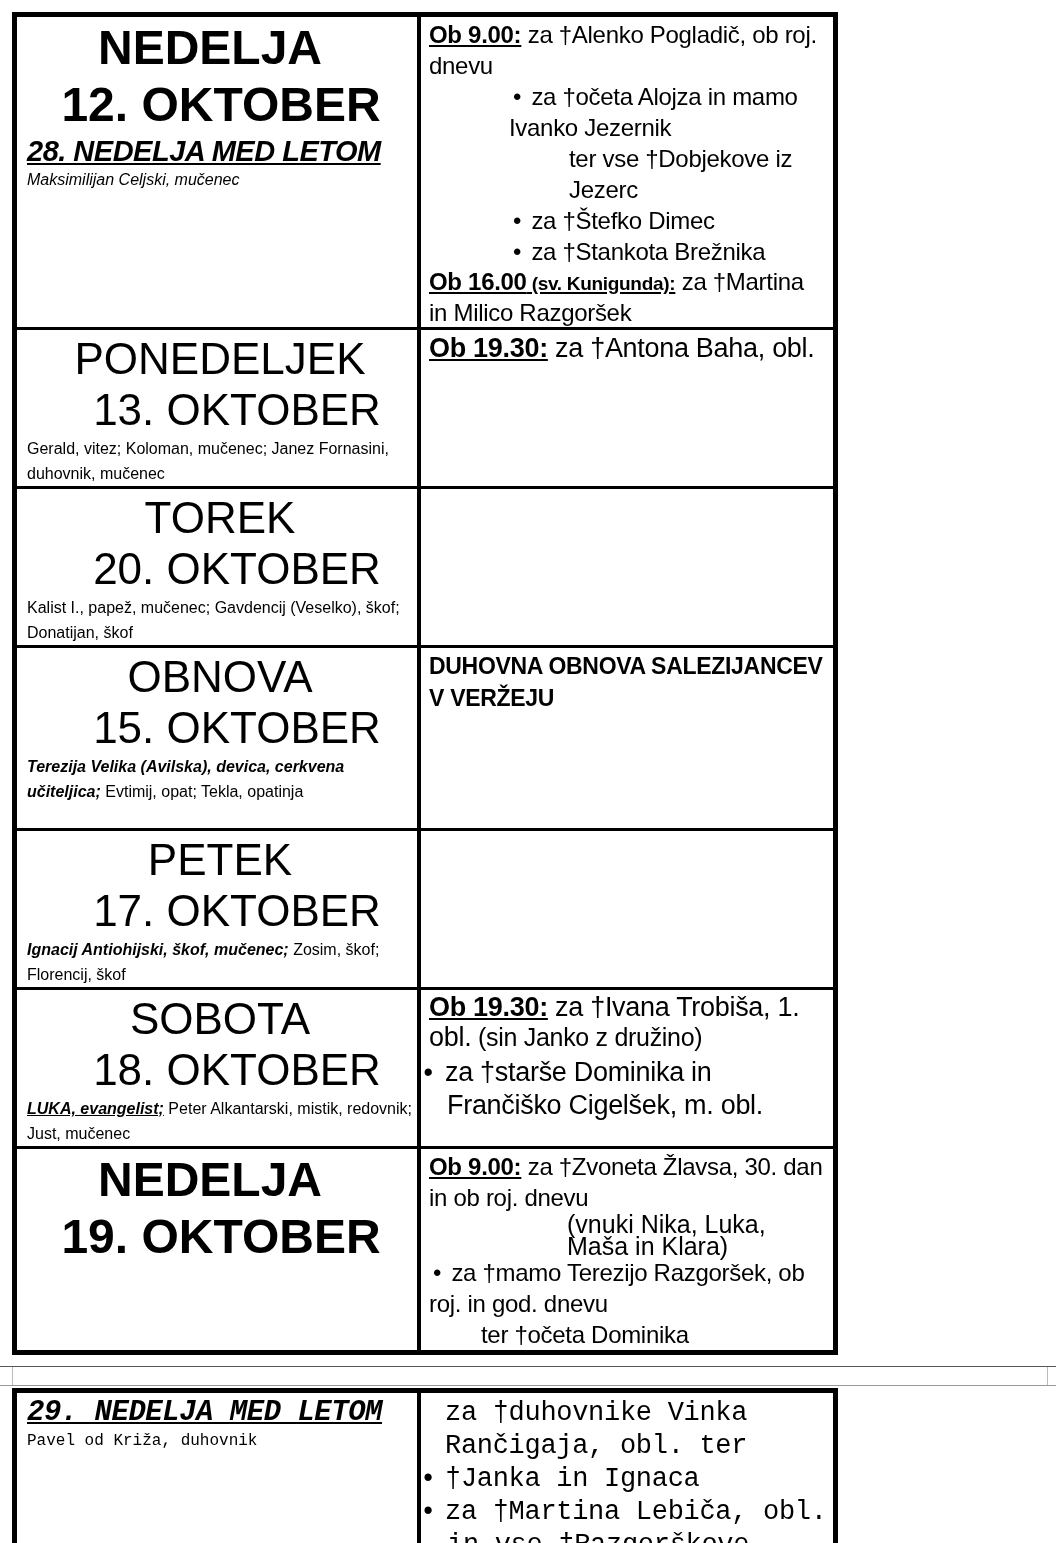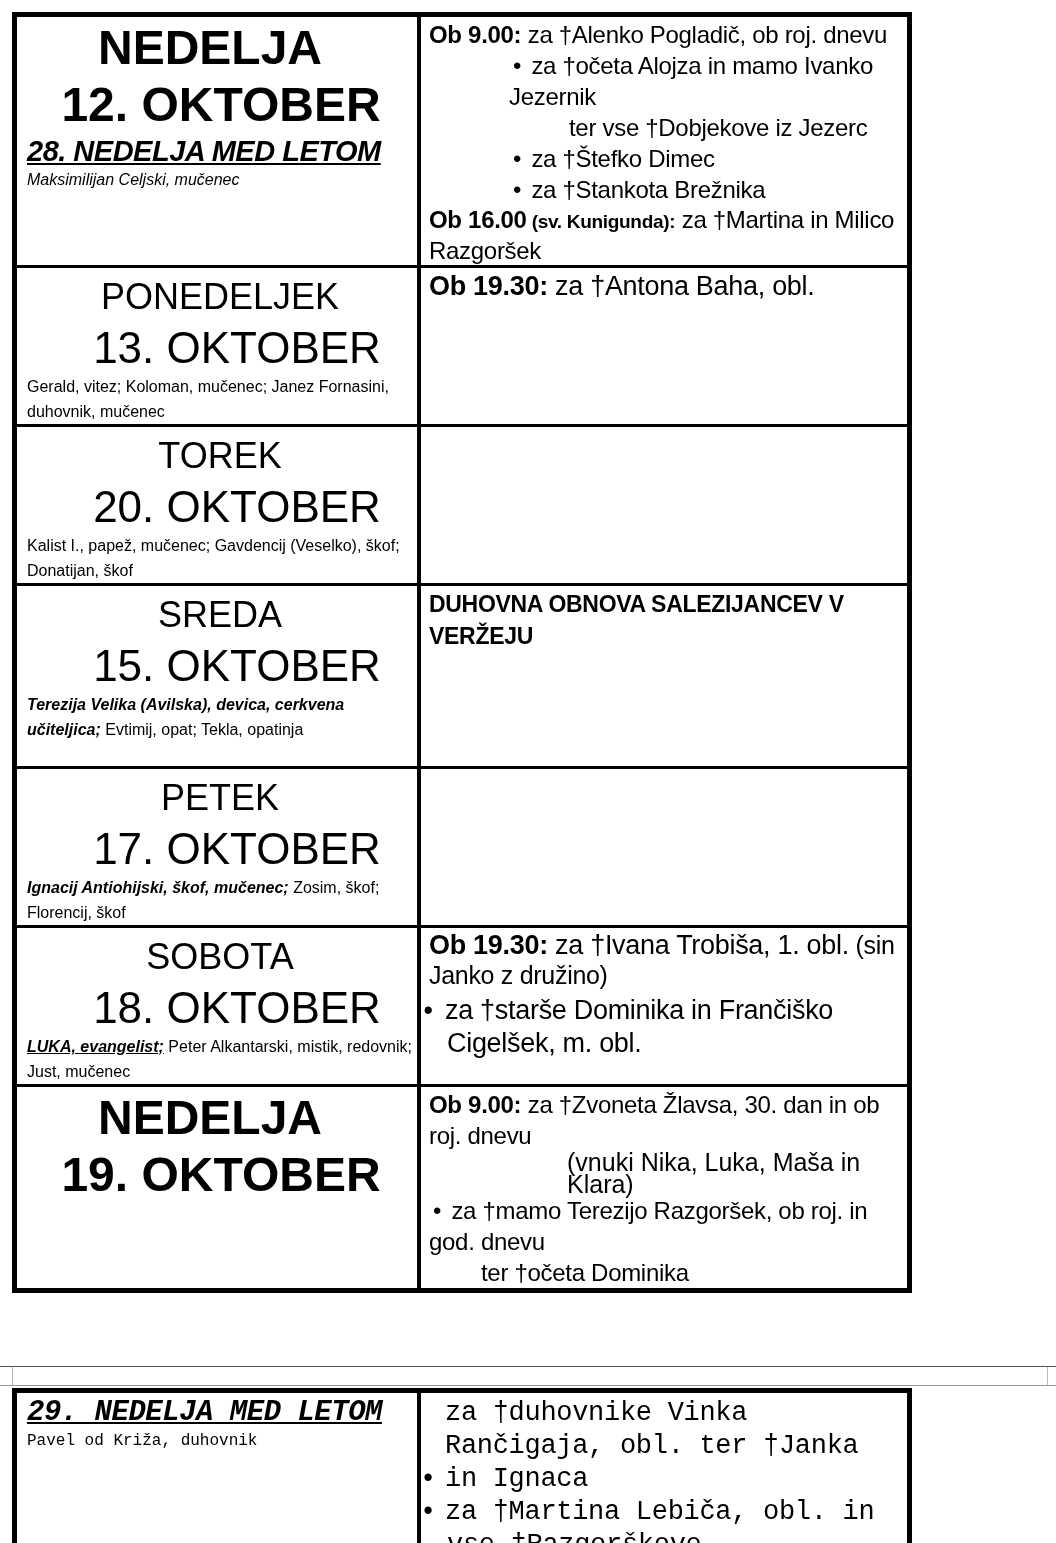--- a/index.html
+++ b/index.html
@@ -1,39 +1,39 @@
 <!DOCTYPE html>
 <html><head>
 <meta charset="utf-8">
 <style>
   html, body { margin: 0; padding: 0; background: #ffffff; }
   body { width: 1056px; height: 1543px; position: relative; overflow: hidden;
          font-family: "Liberation Sans", "DejaVu Sans", sans-serif; color: #000; }
   .sheet { position: absolute; left: 12px; width: 1034px; }
   #sheet1 { top: 12px; }
   #sheet2 { top: 1388px; font-family: Liberation Mono, monospace; }
-  table.sched { border-collapse: collapse; width: 900px; table-layout: fixed;
+  table.sched { border-collapse: collapse; width: 826px; table-layout: fixed;
                 border: 5px solid #000; }
   table.sched td { border: 3px solid #000; vertical-align: top; padding: 0; }
   table.sched td.day { width: 386px; padding: 2px 4px 0 10px; border-right: 4px solid #000; }
   table.sched td.mass { padding: 2px 6px 0 8px; }
-  .dayname { text-align: center; font-size: 36px; line-height: 50px; margin-top: 2px; }
+  .dayname { text-align: center; font-size: 44px; line-height: 50px; margin-top: 2px; }
   .date { font-size: 44px; line-height: 52px; padding-left: 34px; text-align: center; }
   .big .dayname, .big .date { font-weight: bold; font-size: 48px; }
   .big .dayname { line-height: 54px; padding-right: 20px; }
   .big .date { padding-left: 2px; line-height: 60px; }
   .sunday-title { font-size: 29px; font-style: italic; font-weight: bold; text-decoration: underline;
                   line-height: 32px; letter-spacing: -0.5px; }
   .saints { font-size: 16px; line-height: 25px; }
   .saints .it { font-style: italic; font-weight: bold; }
   .saints .uit { font-style: italic; font-weight: bold; text-decoration: underline; }
   .saints.itall { font-style: italic; }
   .line { font-size: 24px; line-height: 31px; letter-spacing: -0.3px; }
   .line.big { font-size: 27px; line-height: 33px; }
-  .time { font-weight: bold; }
+  .time { text-decoration: underline; font-weight: bold; }
   .time .small { font-size: 19px; }
   .small { font-size: 25px; }
   .ind1 { padding-left: 80px; }
   .ind2 { padding-left: 140px; }
   .ind3 { padding-left: 52px; }
   .ind4 { padding-left: 138px; }
   .blt { display: inline-block; width: 16px; text-align: center; }
   .bul-line { padding-left: 18px; text-indent: -18px; }
   .notice { font-size: 23px; font-weight: bold; line-height: 32px; letter-spacing: -0.3px; }
   .break { position: absolute; left: 0; top: 1366px; width: 1056px; height: 20px;
@@ -80,21 +80,21 @@
     <td class="day">
       <div class="dayname">TOREK</div>
       <div class="date">20. OKTOBER</div>
       <div class="saints">Kalist I., papež, mučenec; Gavdencij (Veselko), škof; Donatijan, škof</div>
     </td>
     <td class="mass"></td>
   </tr>
 
   <tr style="height:183px">
     <td class="day">
-      <div class="dayname">SREDA</div>
+      <div class="dayname">OBNOVA</div>
       <div class="date">15. OKTOBER</div>
       <div class="saints"><span class="it">Terezija Velika (Avilska), devica, cerkvena učiteljica;</span><span> Evtimij, opat; Tekla, opatinja</span></div>
     </td>
     <td class="mass">
       <div class="notice">DUHOVNA OBNOVA SALEZIJANCEV V VERŽEJU</div>
     </td>
   </tr>
 
 
   <tr style="height:157px">

